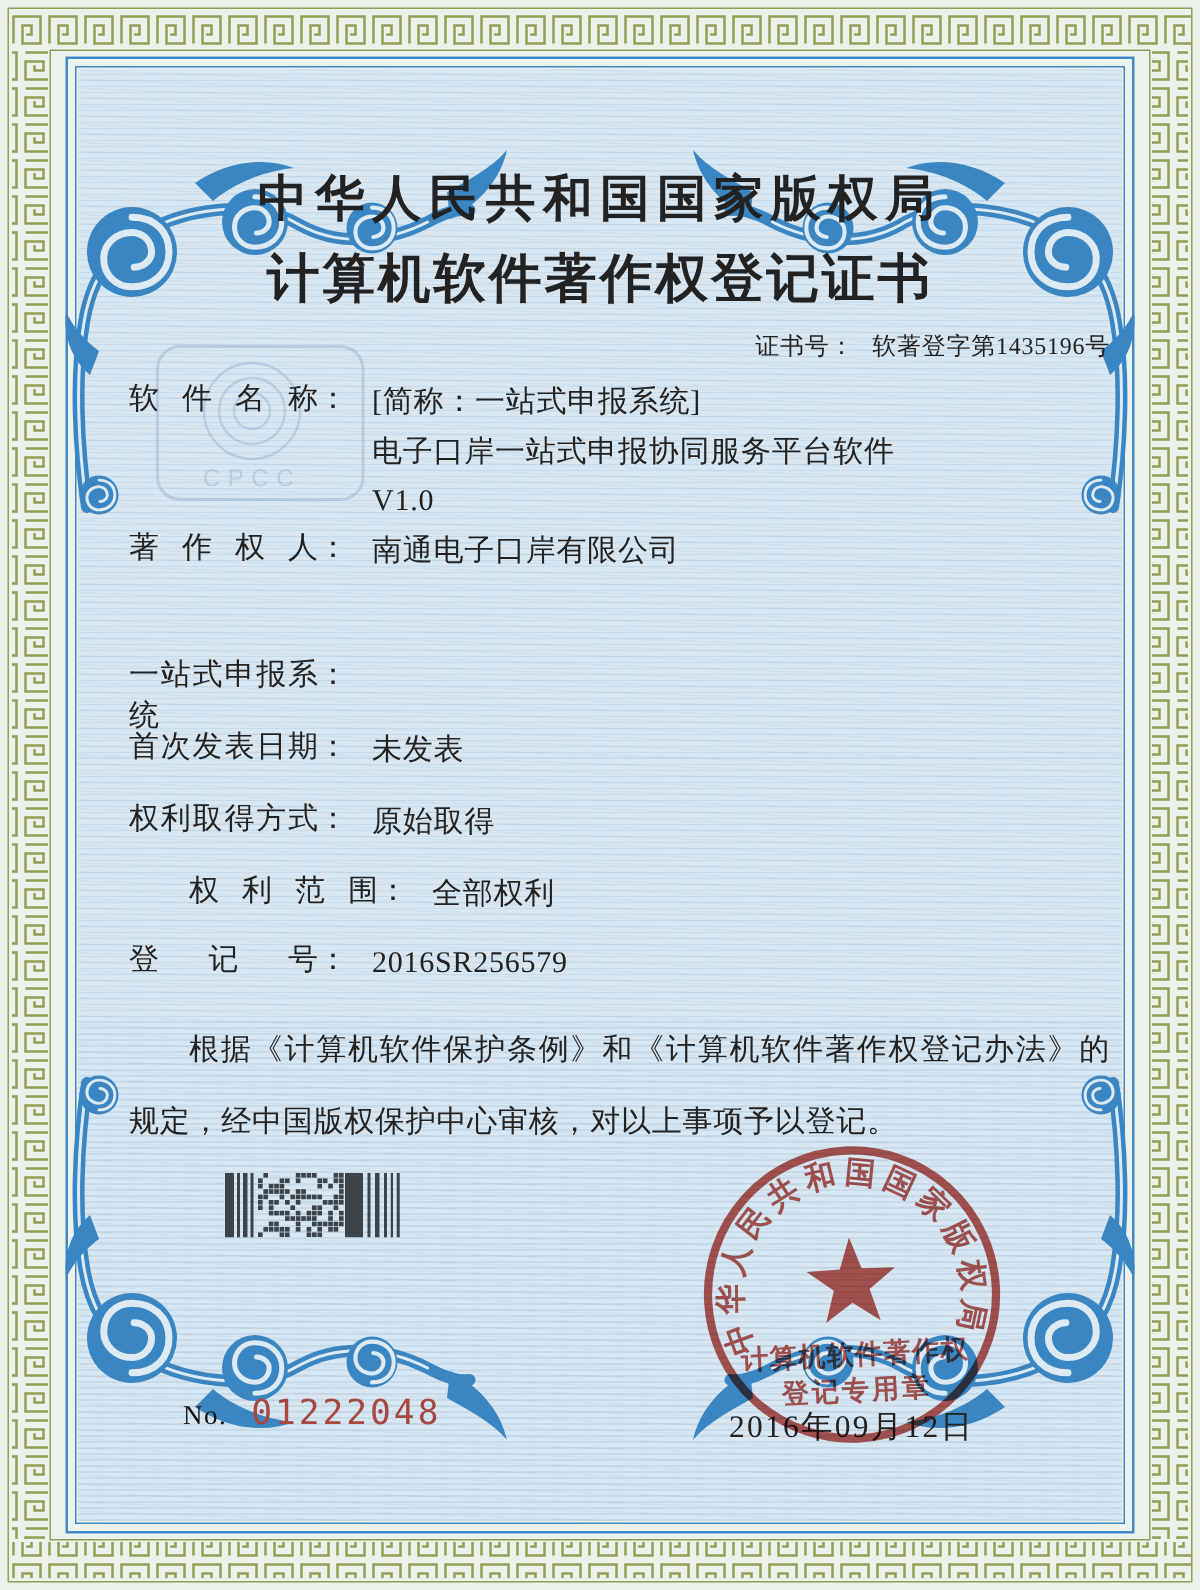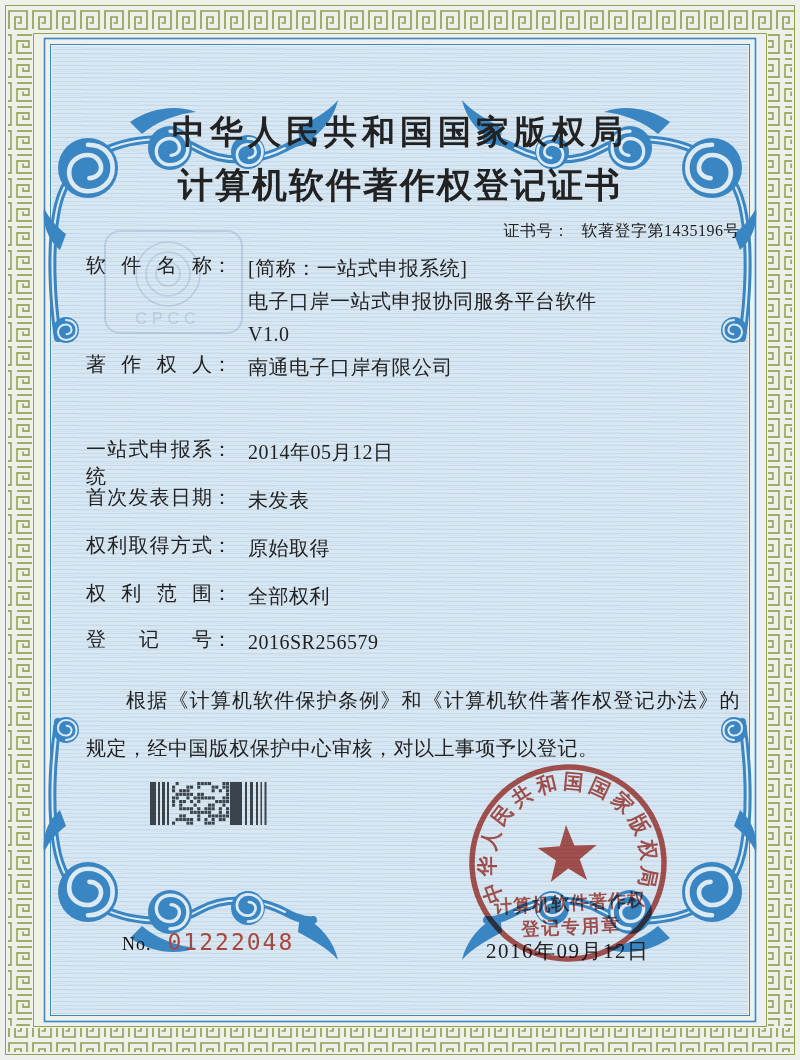--- a/index.html
+++ b/index.html
@@ -41,21 +41,21 @@
     font-size:35px;font-weight:700;letter-spacing:2px;}
   .certno{position:absolute;top:221px;right:60px;font-size:16px;letter-spacing:.5px;}
   .certno .lbl{margin-right:12px;margin-left:40px;}
 
   .fields{position:absolute;left:86px;top:252px;width:648px;font-size:20px;}
   .frow{position:absolute;left:0;display:flex;align-items:flex-start;}
   .flabel{display:inline-block;width:126px;text-align:justify;text-align-last:justify;}
   .fcolon{display:inline-block;margin-right:16px;}
   .fvalue{line-height:33px;letter-spacing:.5px;}
   .r1{top:0;} .r2{top:99px;} .r3{top:184px;} .r4{top:232px;}
-  .r5{top:280px;} .r6{top:328px;} .r7{top:374px;}
+  .r5{top:280px;} .r6{top:328px;margin-left:40px;} .r7{top:374px;}
 
   .statement{position:absolute;left:86px;right:60px;top:676px;font-size:20px;
     line-height:48px;text-indent:2em;text-align:justify;letter-spacing:.5px;}
 
   .watermark{position:absolute;left:104px;top:230px;width:139px;height:104px;
     border:2px solid var(--wm);border-radius:16px;z-index:2;}
   .watermark svg{position:absolute;inset:0;}
   .wm-text{fill:var(--wm);font-size:16px;letter-spacing:5px;font-family:"Liberation Sans","DejaVu Sans",sans-serif;}
   .wm-ring{fill:none;stroke:var(--wm);stroke-width:1.6;}
 
@@ -158,21 +158,20 @@
         </div>
       </div>
       <div class="frow r2">
         <span class="flabel">著作权人</span>
           <span class="fcolon">：</span>
         <div class="fvalue">南通电子口岸有限公司</div>
       </div>
       <div class="frow r3">
         <span class="flabel">一站式申报系统</span>
           <span class="fcolon">：</span>
-        <div class="fvalue">2014年05月12日</div>
       </div>
       <div class="frow r4">
         <span class="flabel">首次发表日期</span>
           <span class="fcolon">：</span>
         <div class="fvalue">未发表</div>
       </div>
       <div class="frow r5">
         <span class="flabel">权利取得方式</span>
           <span class="fcolon">：</span>
         <div class="fvalue">原始取得</div>

